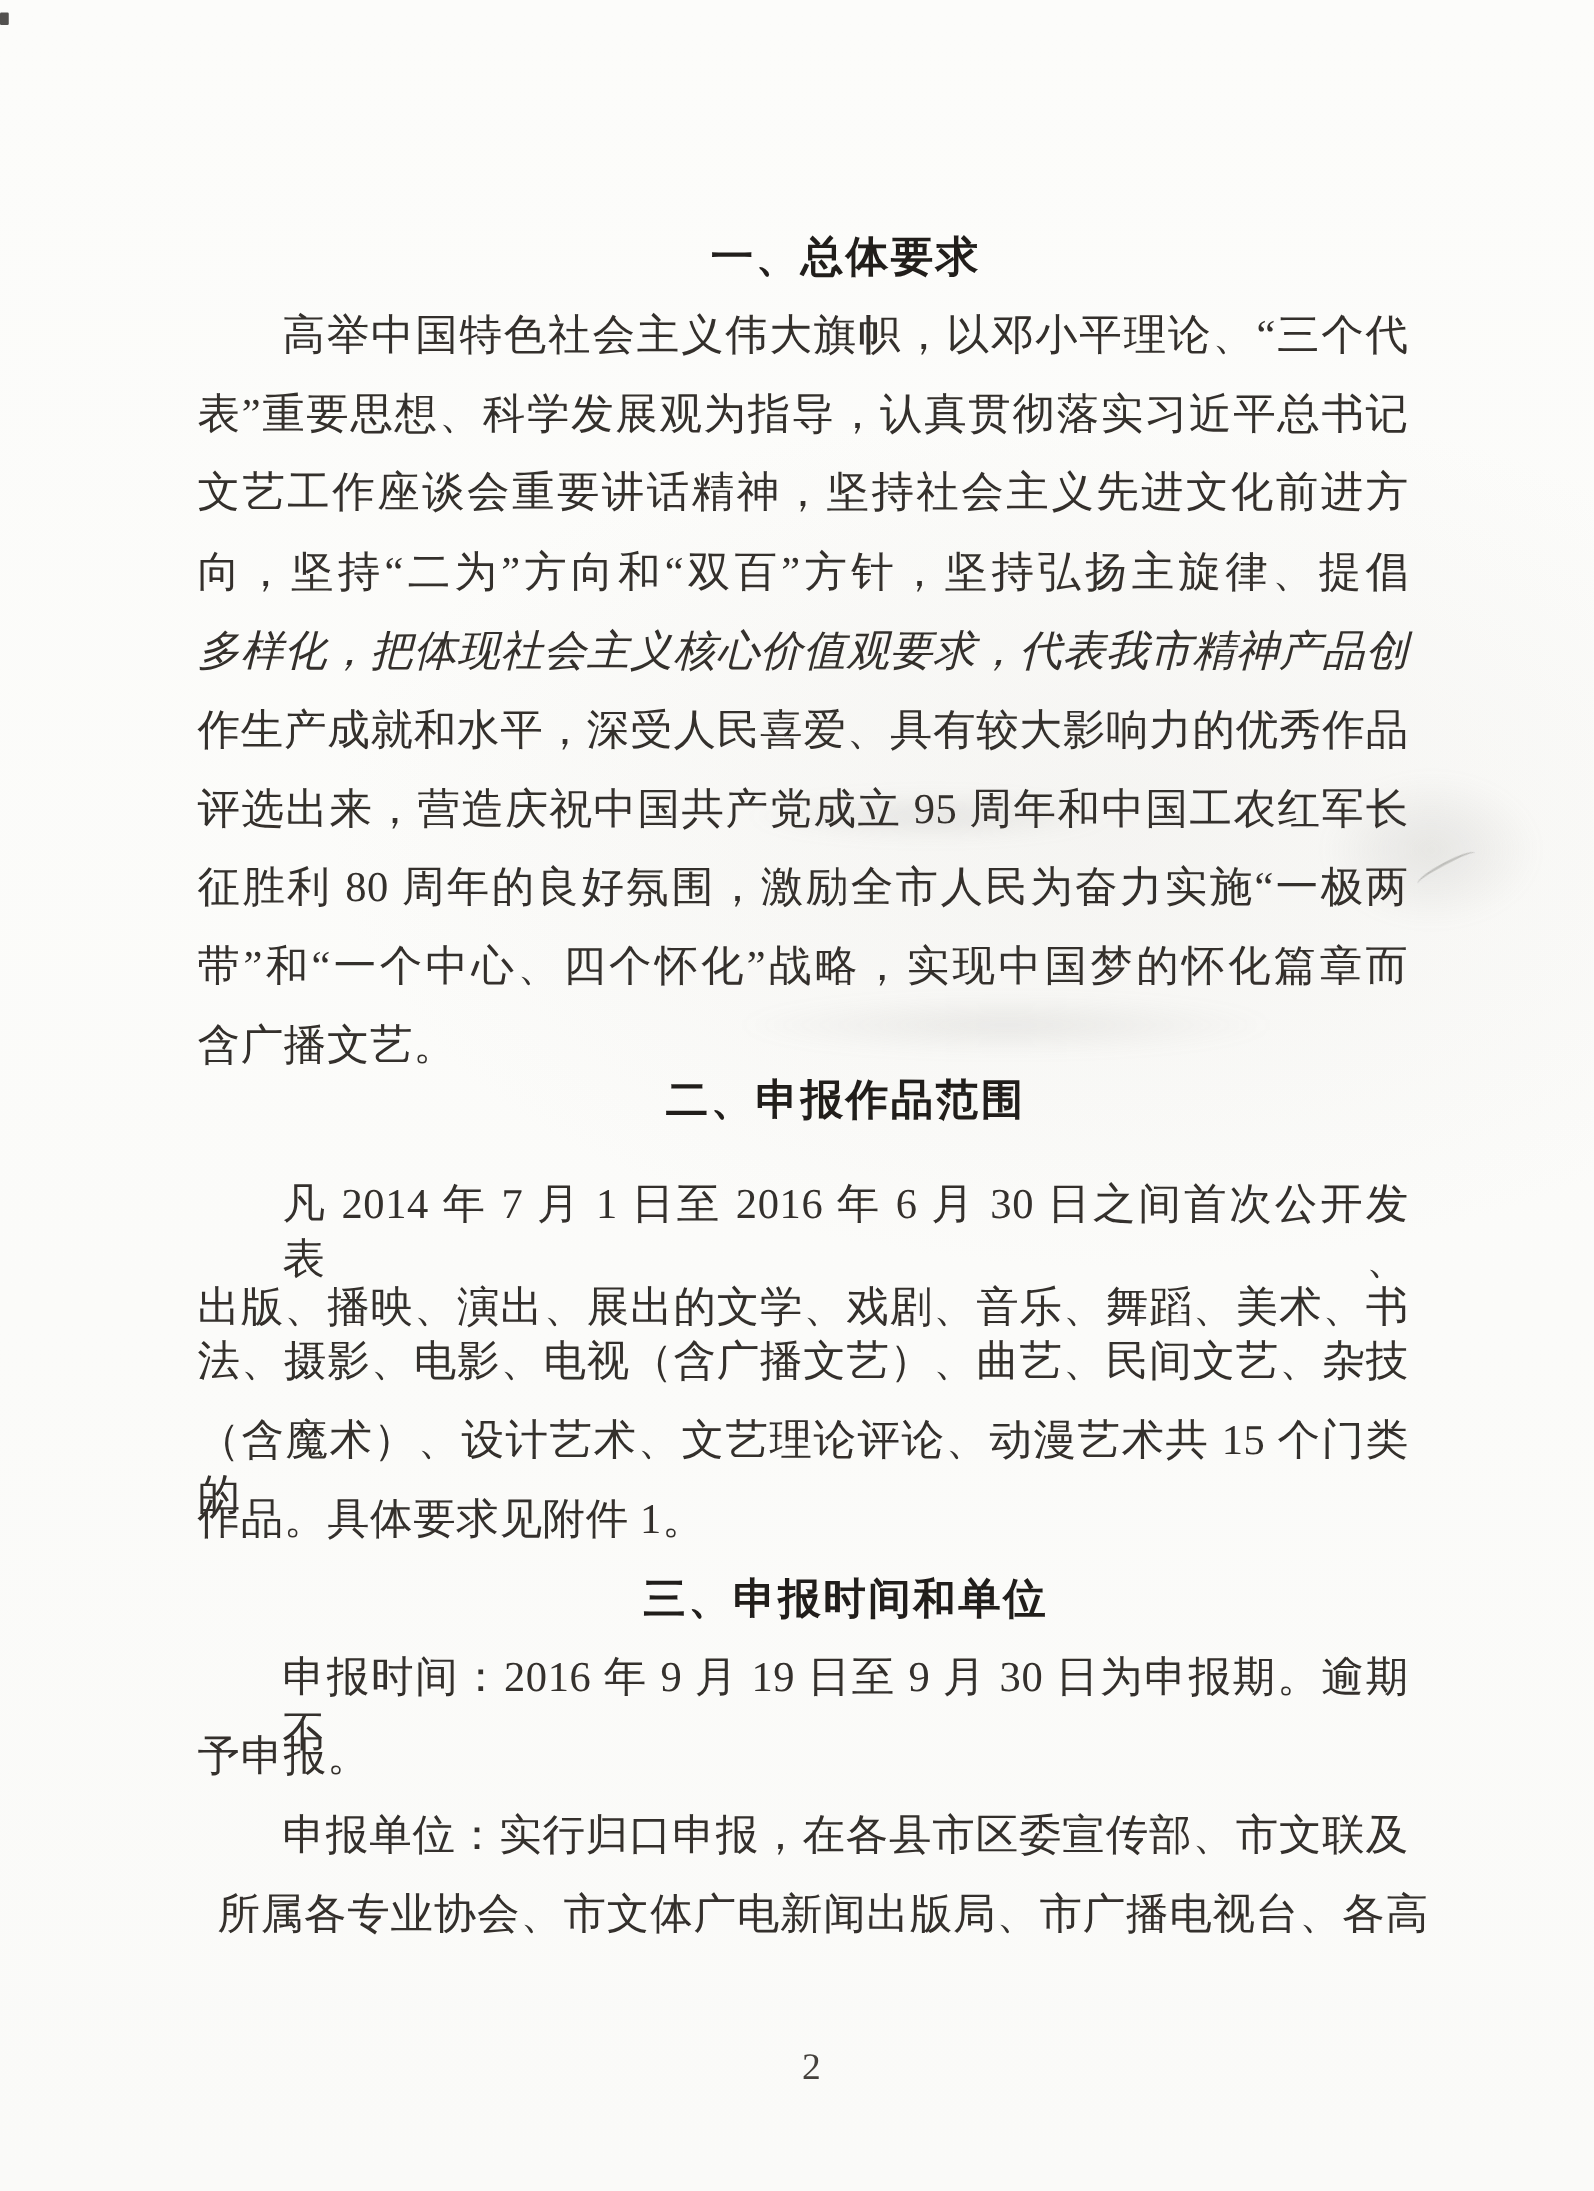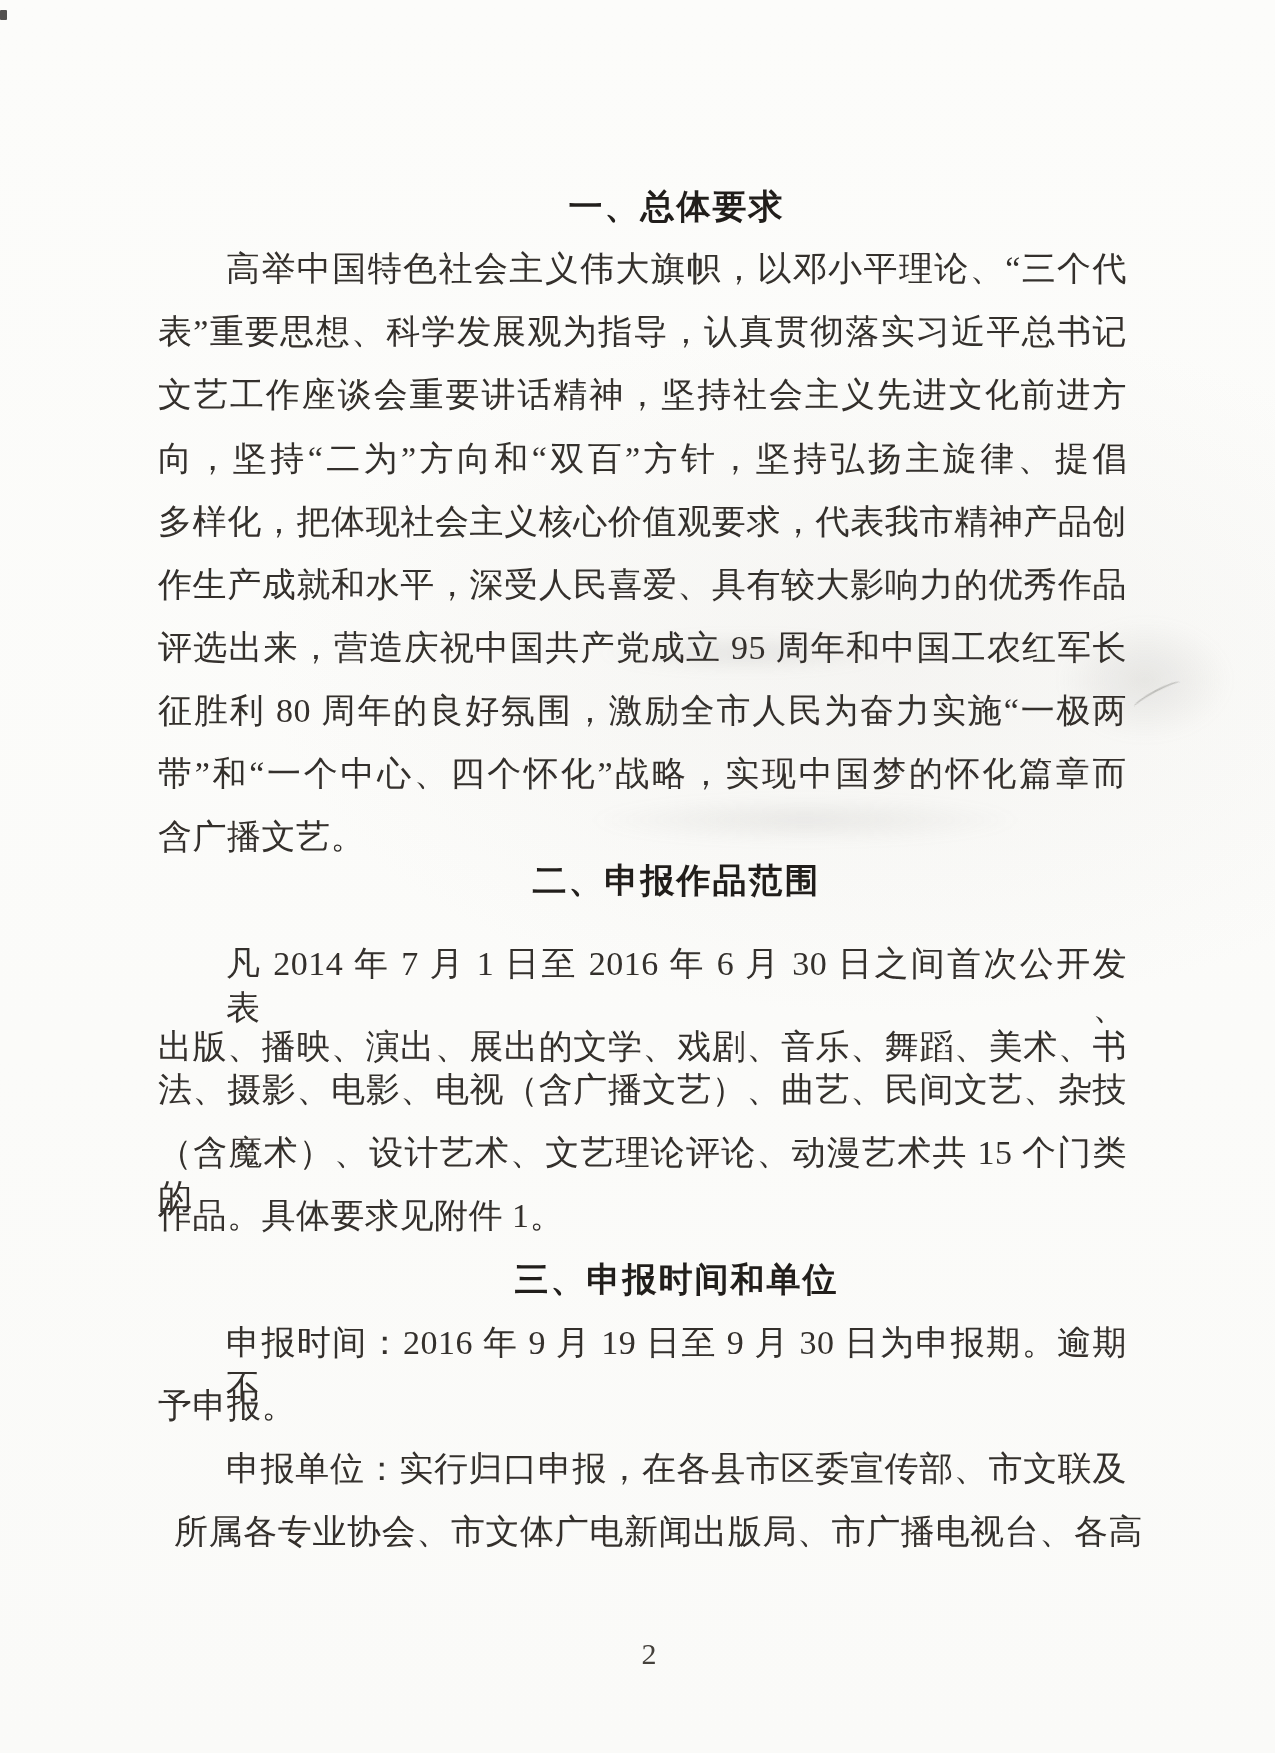--- a/index.html
+++ b/index.html
@@ -109,21 +109,21 @@
   <div class="smudge s3"></div>
   <div class="crease"></div>
   <div class="speck"></div>
 
   <div id="doc-body">
       <div class="line heading indent" style="top: 184px;">一、总体要求</div>
       <div class="line indent fill" style="top: 247px;">高举中国特色社会主义伟大旗帜，以邓小平理论、“三个代</div>
       <div class="line fill" style="top: 310px;">表”重要思想、科学发展观为指导，认真贯彻落实习近平总书记</div>
       <div class="line fill" style="top: 373px;">文艺工作座谈会重要讲话精神，坚持社会主义先进文化前进方</div>
       <div class="line fill" style="top: 437px;">向，坚持“二为”方向和“双百”方针，坚持弘扬主旋律、提倡</div>
-      <div class="line fill" style="top: 500px;">多样化，把体现社会主义核心价值观要求，代表我市精神产品创</div>
+      <div class="line fill" style="top: 500px; font-style: italic;">多样化，把体现社会主义核心价值观要求，代表我市精神产品创</div>
       <div class="line fill" style="top: 563px;">作生产成就和水平，深受人民喜爱、具有较大影响力的优秀作品</div>
       <div class="line fill" style="top: 626px;">评选出来，营造庆祝中国共产党成立 95 周年和中国工农红军长</div>
       <div class="line fill" style="top: 689px;">征胜利 80 周年的良好氛围，激励全市人民为奋力实施“一极两</div>
       <div class="line fill" style="top: 752px;">带”和“一个中心、四个怀化”战略，实现中国梦的怀化篇章而</div>
       <div class="line" style="top: 815px;">含广播文艺。</div>
       <div class="line heading indent" style="top: 858px;">二、申报作品范围</div>
       <div class="line indent fill" style="top: 942px;">凡 2014 年 7 月 1 日至 2016 年 6 月 30 日之间首次公开发表、</div>
       <div class="line fill" style="top: 1005px; margin-top: 20px;">出版、播映、演出、展出的文学、戏剧、音乐、舞蹈、美术、书</div>
       <div class="line fill" style="top: 1068px;">法、摄影、电影、电视（含广播文艺）、曲艺、民间文艺、杂技</div>
       <div class="line fill" style="top: 1131px;">（含魔术）、设计艺术、文艺理论评论、动漫艺术共 15 个门类的</div>

